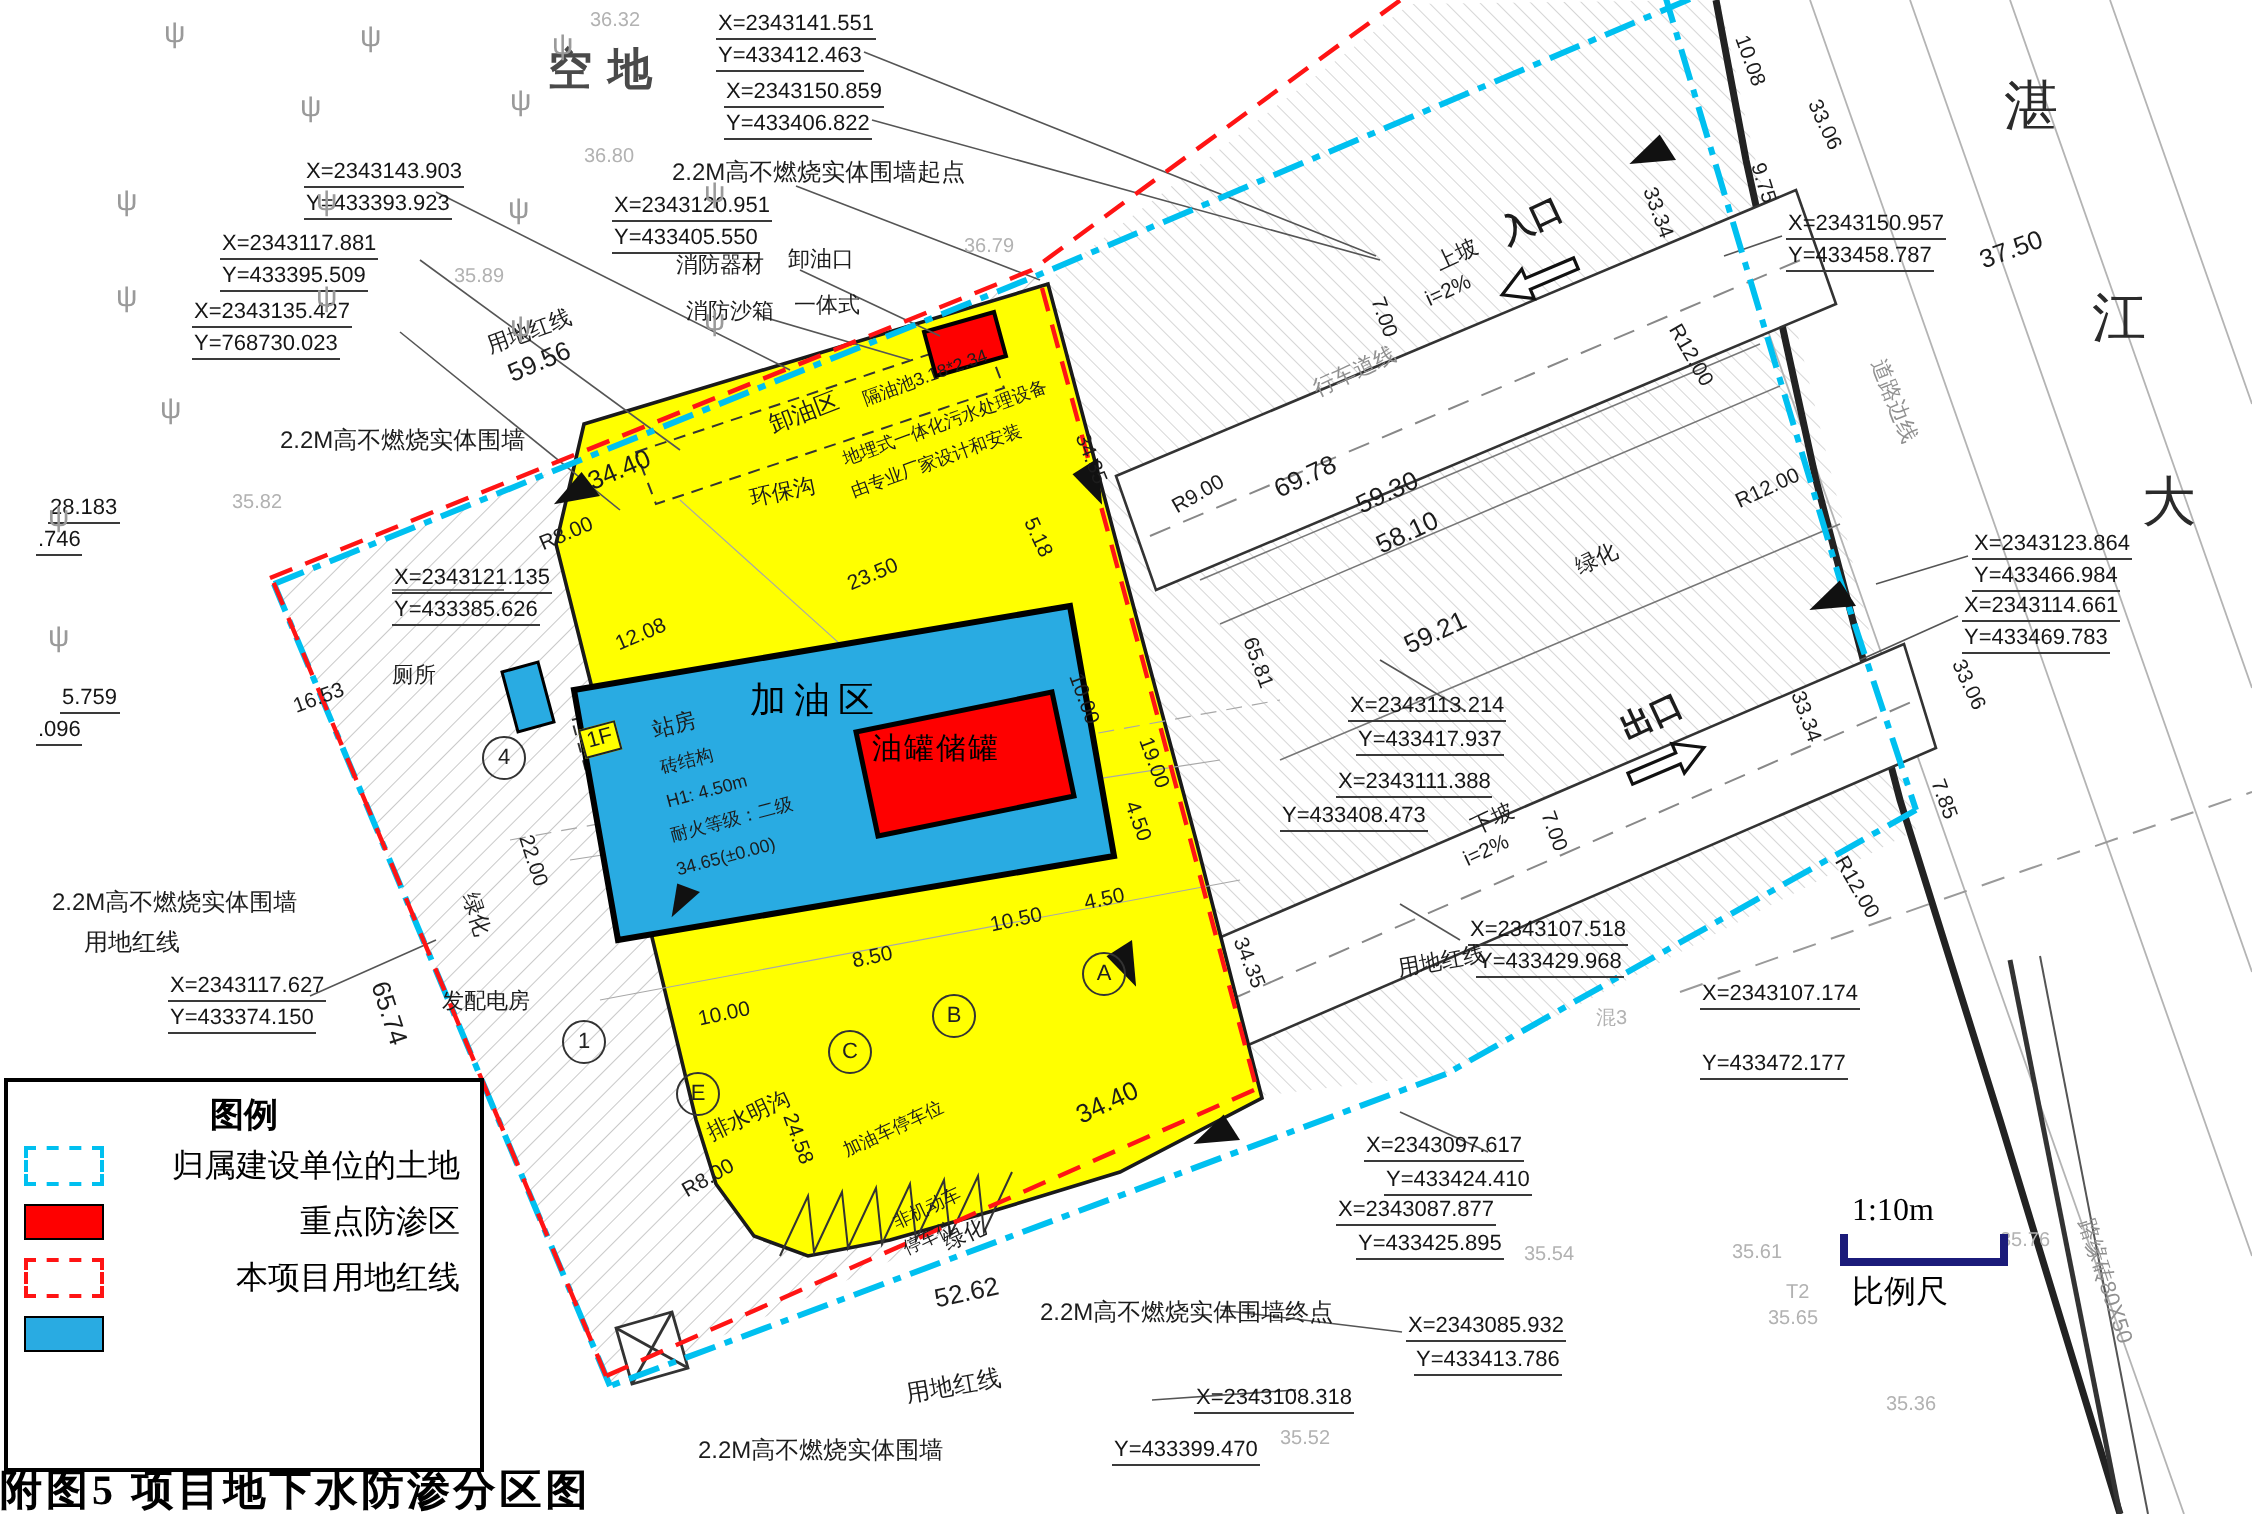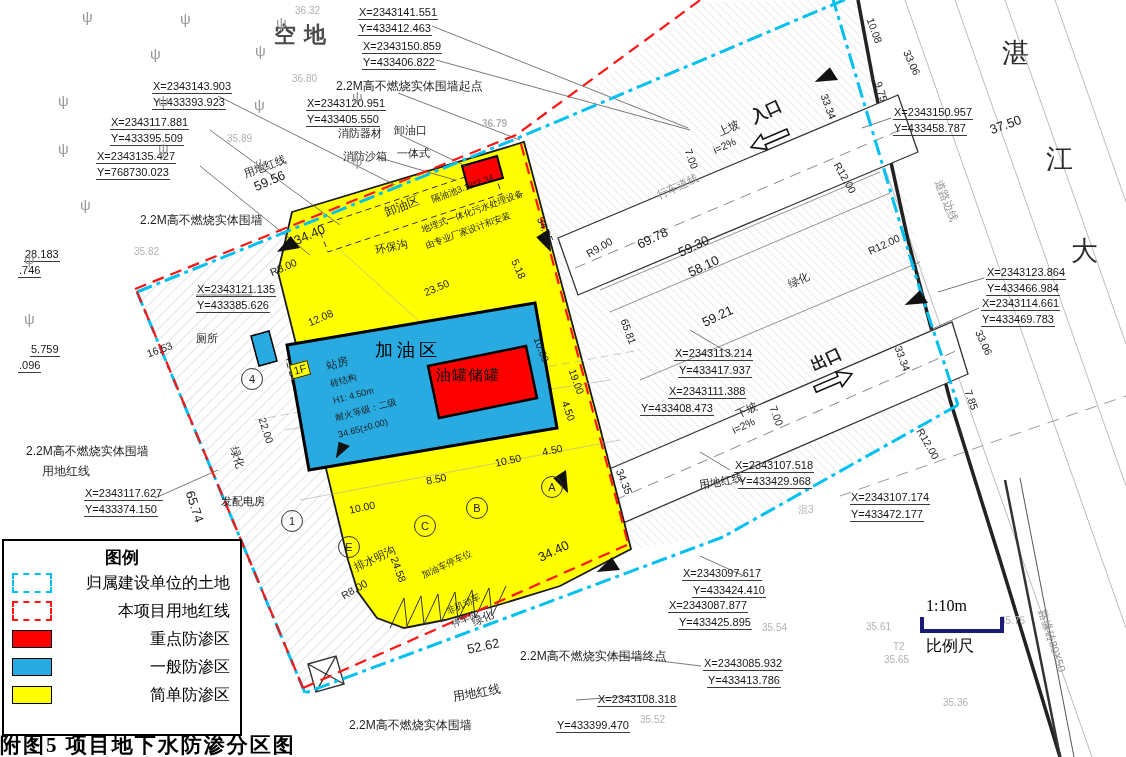--- a/index.html
+++ b/index.html
@@ -285,21 +285,21 @@
       <div class="lbl coord" style="left: 668px; top: 385px;">X=2343111.388</div>
       <div class="lbl coord" style="left: 640px; top: 402px; text-align: center;">Y=433408.473</div>
       <div class="lbl cn11" style="left: 734px; top: 409px; transform: rotate(-25deg);">下坡</div>
       <div class="lbl dim" style="left: 730px; top: 425px; transform: rotate(-25deg);">i=2%</div>
       <div class="lbl bigcn" style="left: 808px; top: 358px; transform: rotate(-25deg);">出口</div>
       <div class="lbl dim" style="left: 779px; top: 404px; transform: rotate(70deg);">7.00</div>
       <div class="lbl coord" style="left: 734px; top: 459px;">X=2343107.518</div>
       <div class="lbl coord" style="left: 738px; top: 475px;">Y=433429.968</div>
       <div class="lbl cn11" style="left: 698px; top: 479px; transform: rotate(-10deg);">用地红线</div>
       <div class="lbl coord" style="left: 850px; top: 491px;">X=2343107.174</div>
-      <div class="lbl coord" style="left: 850px; top: 508px;">Y=433472.177</div>
+      <div class="lbl coord" style="left: 850px; top: 526px;">Y=433472.177</div>
       <div class="lbl faint" style="left: 798px; top: 504px;">混3</div>
       <div class="lbl coord" style="left: 682px; top: 567px;">X=2343097.617</div>
       <div class="lbl coord" style="left: 692px; top: 584px;">Y=433424.410</div>
       <div class="lbl coord" style="left: 668px; top: 599px;">X=2343087.877</div>
       <div class="lbl coord" style="left: 678px; top: 616px;">Y=433425.895</div>
       <div class="lbl coord" style="left: 703px; top: 657px;">X=2343085.932</div>
       <div class="lbl coord" style="left: 707px; top: 674px;">Y=433413.786</div>
       <div class="lbl cn11" style="left: 716px; top: 127px; transform: rotate(-25deg);">上坡</div>
       <div class="lbl dim" style="left: 711px; top: 145px; transform: rotate(-25deg);">i=2%</div>
       <div class="lbl bigcn" style="left: 748px; top: 110px; transform: rotate(-25deg);">入口</div>
@@ -309,22 +309,22 @@
       <div class="lbl dim13" style="left: 676px; top: 247px; transform: rotate(-25deg);">59.30</div>
       <div class="lbl dim13" style="left: 686px; top: 267px; transform: rotate(-25deg);">58.10</div>
       <div class="lbl dim13" style="left: 700px; top: 317px; transform: rotate(-25deg);">59.21</div>
       <div class="lbl dim" style="left: 630px; top: 317px; transform: rotate(70deg);">65.81</div>
       <div class="lbl dim" style="left: 584px; top: 249px; transform: rotate(-30deg);">R9.00</div>
       <div class="lbl cn11" style="left: 786px; top: 279px; transform: rotate(-25deg);">绿化</div>
       <div class="lbl gray11" style="left: 1048px; top: 608px; transform: rotate(72deg);">路缘砖80X50</div>
       <div class="lbl faint" style="left: 295px; top: 5px;">36.32</div>
       <div class="lbl faint" style="left: 292px; top: 73px;">36.80</div>
       <div class="lbl faint" style="left: 227px; top: 133px;">35.89</div>
-      <div class="lbl faint" style="left: 482px; top: 118px; font-weight: bold;">36.79</div>
-      <div class="lbl faint" style="left: 116px; top: 246px; margin-left: 18px;">35.82</div>
+      <div class="lbl faint" style="left: 482px; top: 118px;">36.79</div>
+      <div class="lbl faint" style="left: 116px; top: 246px;">35.82</div>
       <div class="lbl faint" style="left: 762px; top: 622px;">35.54</div>
       <div class="lbl faint" style="left: 866px; top: 621px;">35.61</div>
       <div class="lbl faint" style="left: 893px; top: 641px;">T2</div>
       <div class="lbl faint" style="left: 884px; top: 654px;">35.65</div>
       <div class="lbl faint" style="left: 961px; top: 615px; margin-left: 39px;">35.76</div>
       <div class="lbl faint" style="left: 640px; top: 714px;">35.52</div>
       <div class="lbl faint" style="left: 943px; top: 697px;">35.36</div>
       <div class="axis-circle" style="left: 281px; top: 510px;">1</div>
       <div class="axis-circle" style="left: 241px; top: 368px;">4</div>
       <div class="axis-circle" style="left: 541px; top: 476px;">A</div>
@@ -350,34 +350,29 @@
     </div>
 
   <div id="legend">
     <div class="lg-title">图例</div>
     <div id="legend-rows">
         <div class="lg-row">
           <div class="lg-swatch sw-cyan-dashed"></div>
           <div class="lg-label">归属建设单位的土地</div>
         </div>
         <div class="lg-row">
+          <div class="lg-swatch sw-red-fill"></div>
+          <div class="lg-label">重点防渗区</div>
+        </div>
+        <div class="lg-row">
           <div class="lg-swatch sw-red-dashed"></div>
           <div class="lg-label">本项目用地红线</div>
         </div>
         <div class="lg-row">
-          <div class="lg-swatch sw-red-fill"></div>
-          <div class="lg-label">重点防渗区</div>
-        </div>
-        <div class="lg-row">
           <div class="lg-swatch sw-blue-fill"></div>
-          <div class="lg-label">一般防渗区</div>
-        </div>
-        <div class="lg-row">
-          <div class="lg-swatch sw-yellow-fill"></div>
-          <div class="lg-label">简单防渗区</div>
         </div>
       </div>
   </div>
 
   <div id="scalebar">
     <div class="ratio">1:10m</div>
     <div class="bracket"></div>
     <div class="sc-label">比例尺</div>
   </div>
 

